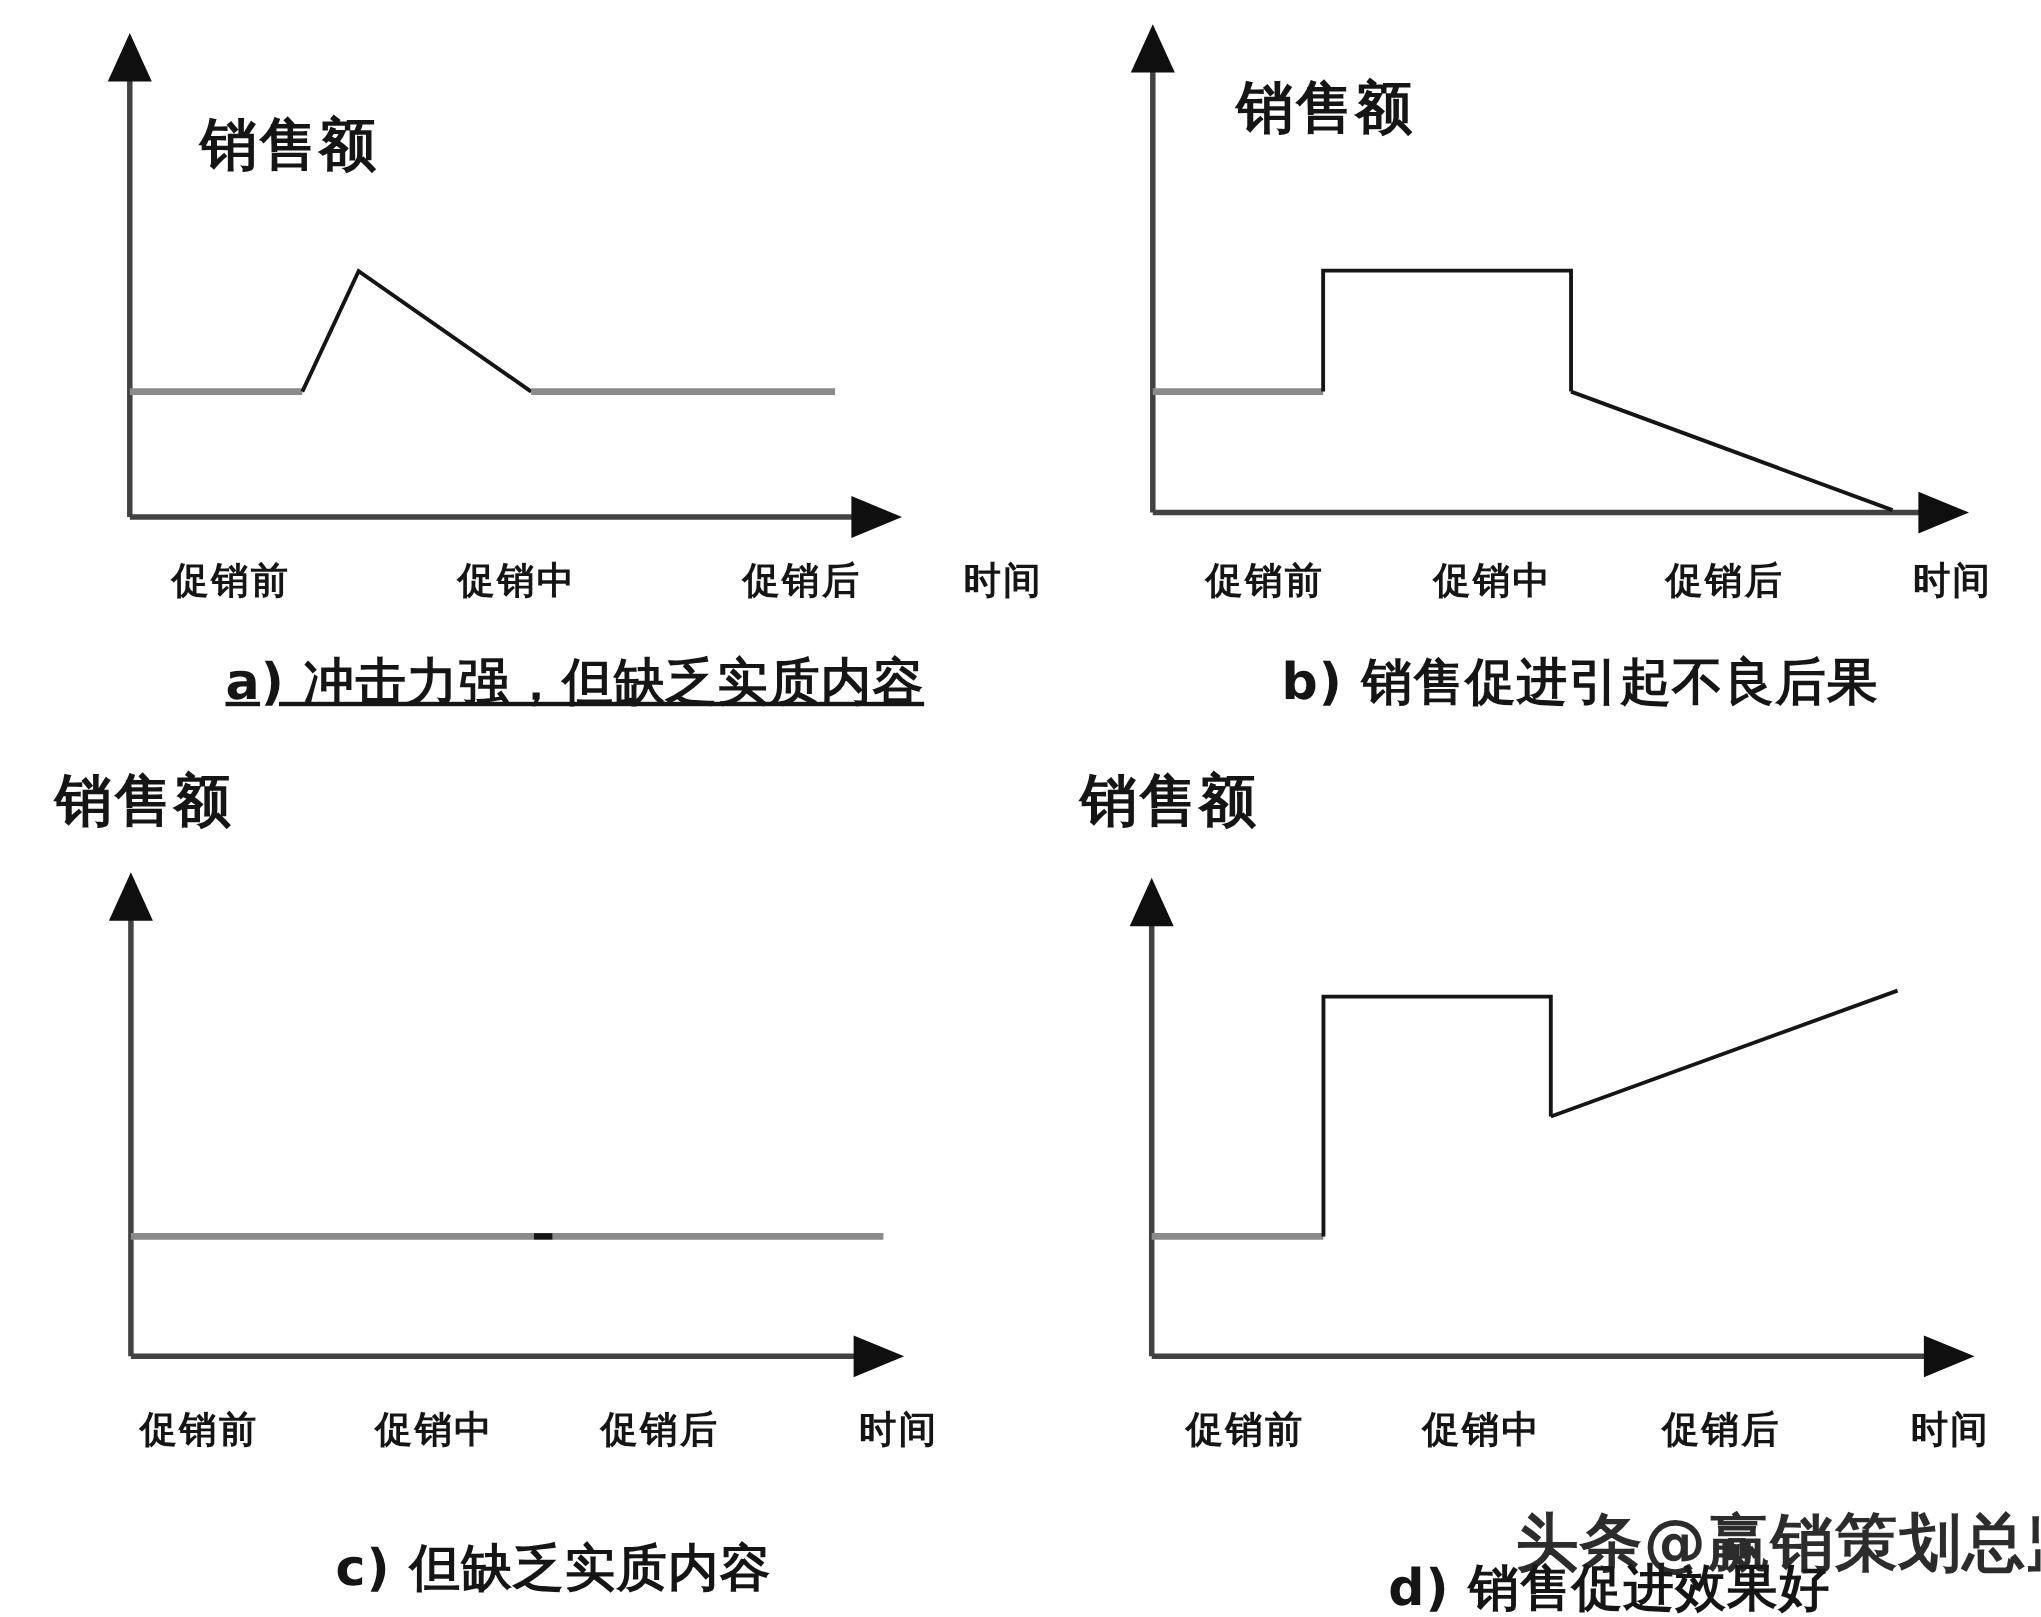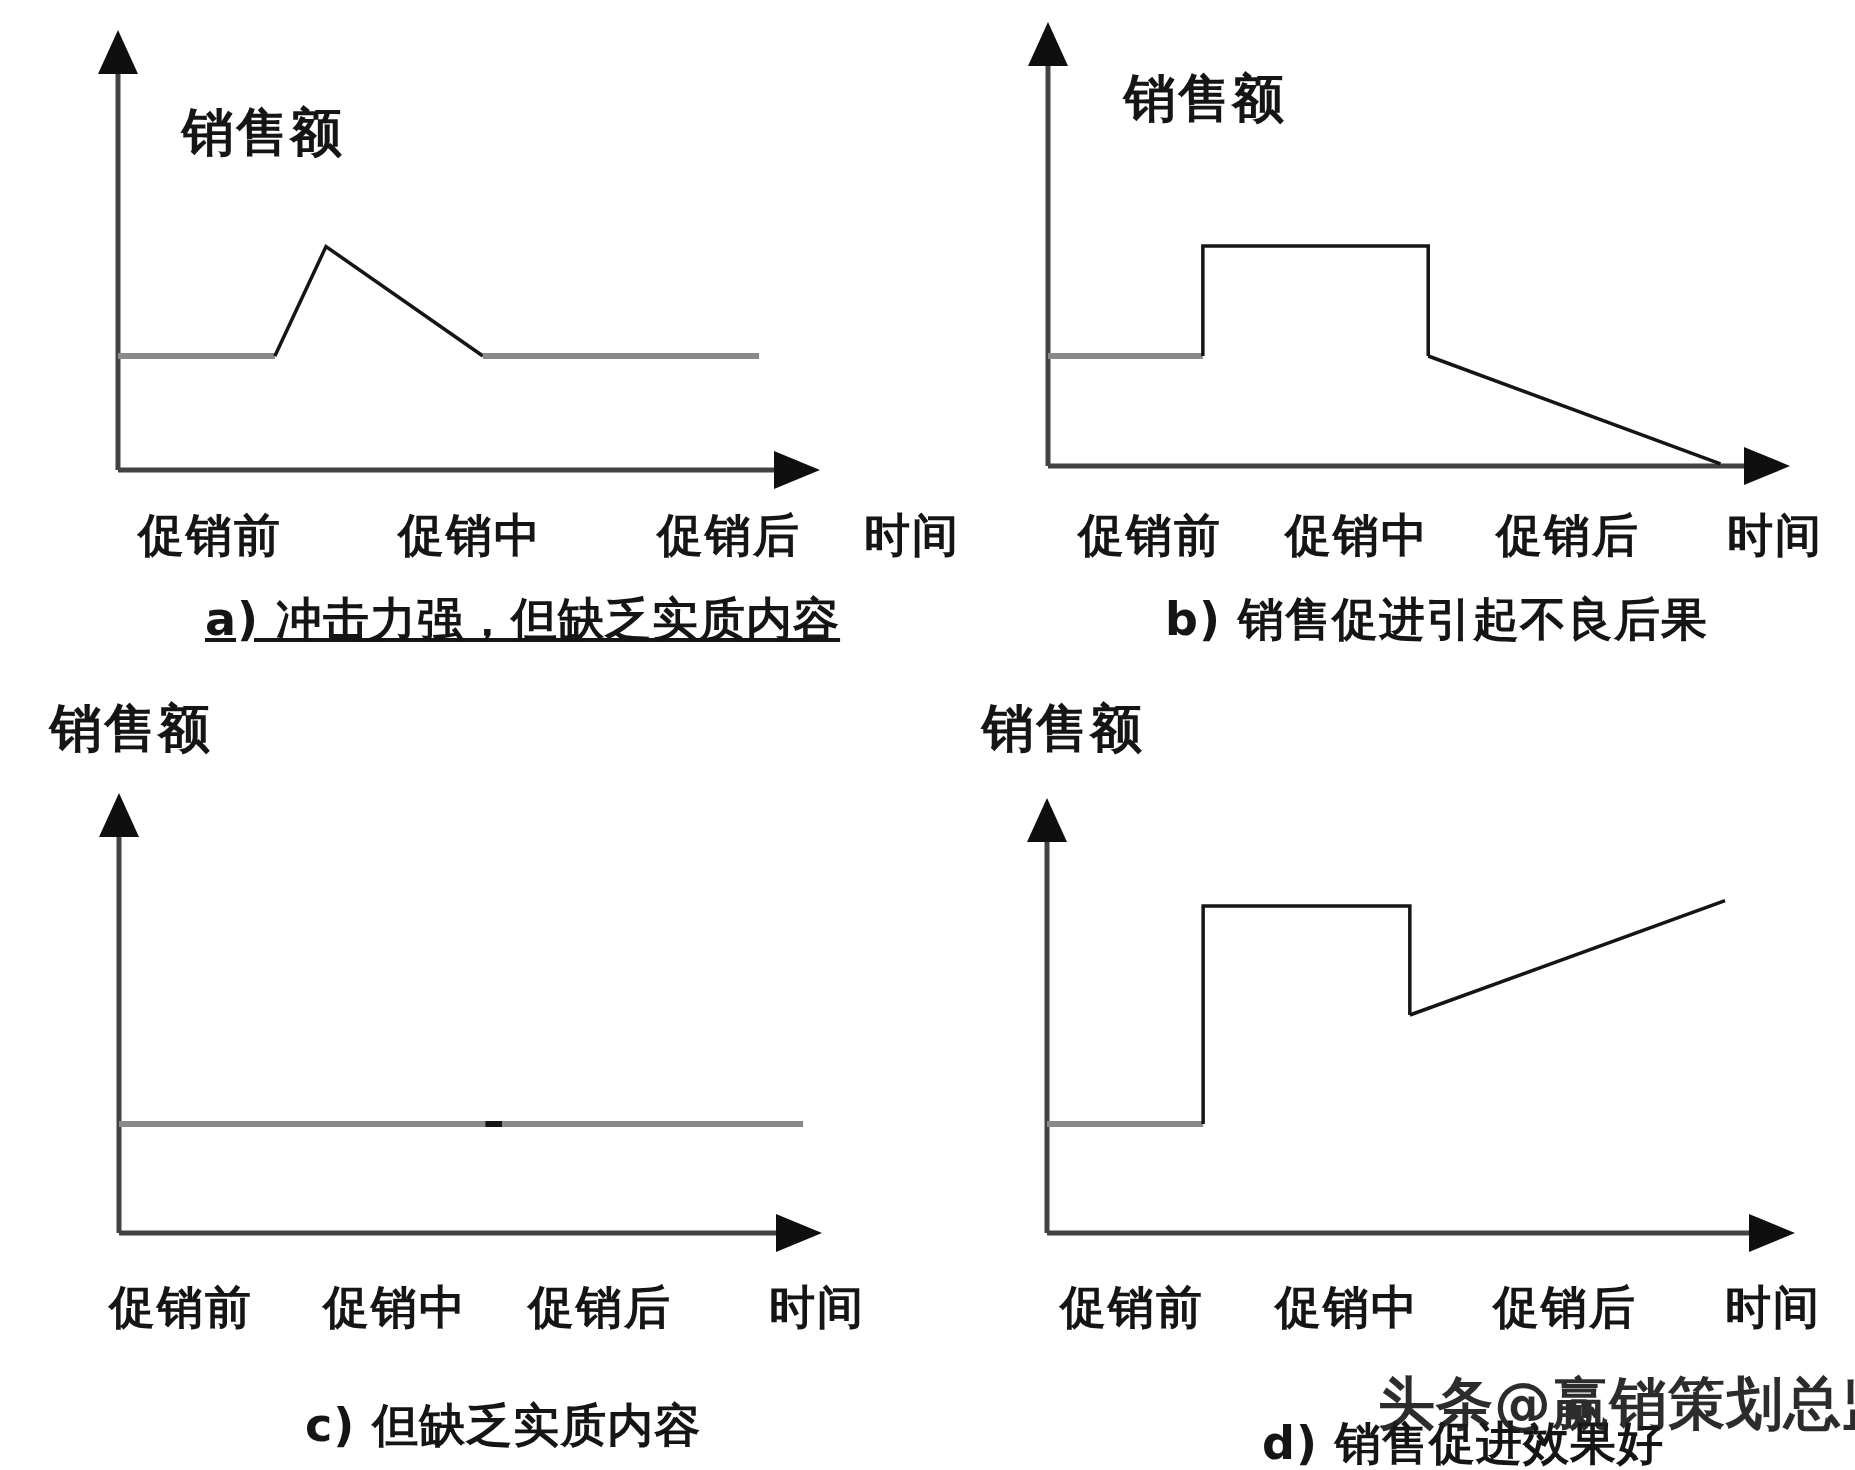--- a/index.html
+++ b/index.html
@@ -18,21 +18,21 @@
     font-weight:700;
     white-space:nowrap;
     line-height:1.1;
     letter-spacing:2px;
   }
   .yl{font-size:52px;}
   .yl-a{left:182px;top:104px;}
   .yl-b{left:1124px;top:70px;}
   .yl-c{left:50px;top:700px;}
   .yl-d{left:982px;top:700px;}
-  .tick{font-size:46px;transform:translateX(-50%);}
+  .tick{font-size:34px;transform:translateX(-50%);}
   .row1{top:510px;}
   .row2{top:1282px;}
   .t-a0{left:210px;} .t-a1{left:470px;} .t-a2{left:729px;} .t-a3{left:912px;}
   .t-b0{left:1150px;}.t-b1{left:1357px;}.t-b2{left:1568px;}.t-b3{left:1775px;}
   .t-c0{left:181px;} .t-c1{left:395px;} .t-c2{left:600px;} .t-c3{left:817px;}
   .t-d0{left:1132px;}.t-d1{left:1347px;}.t-d2{left:1565px;}.t-d3{left:1773px;}
   .caption{font-size:46px;letter-spacing:1px;}
   .cap-a{left:205px;top:594px;text-decoration:underline;}
   .cap-b{left:1165px;top:594px;}
   .cap-c{left:305px;top:1400px;}

